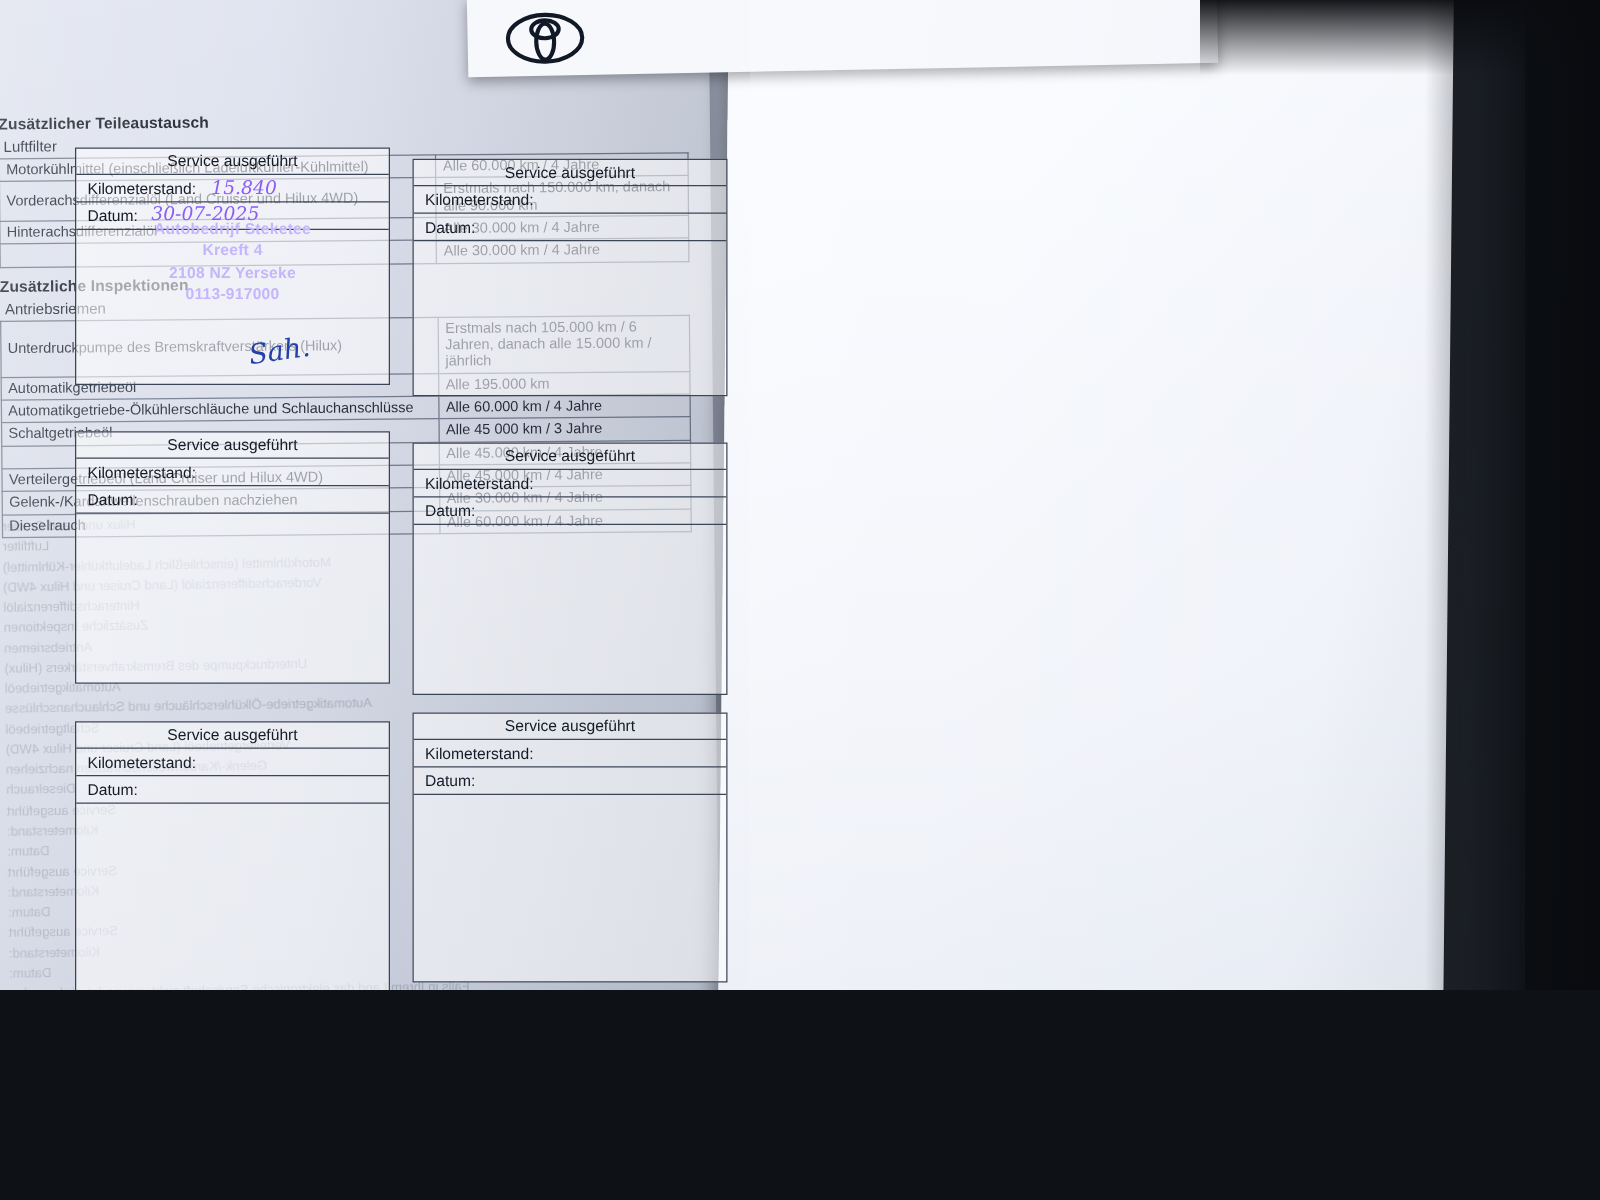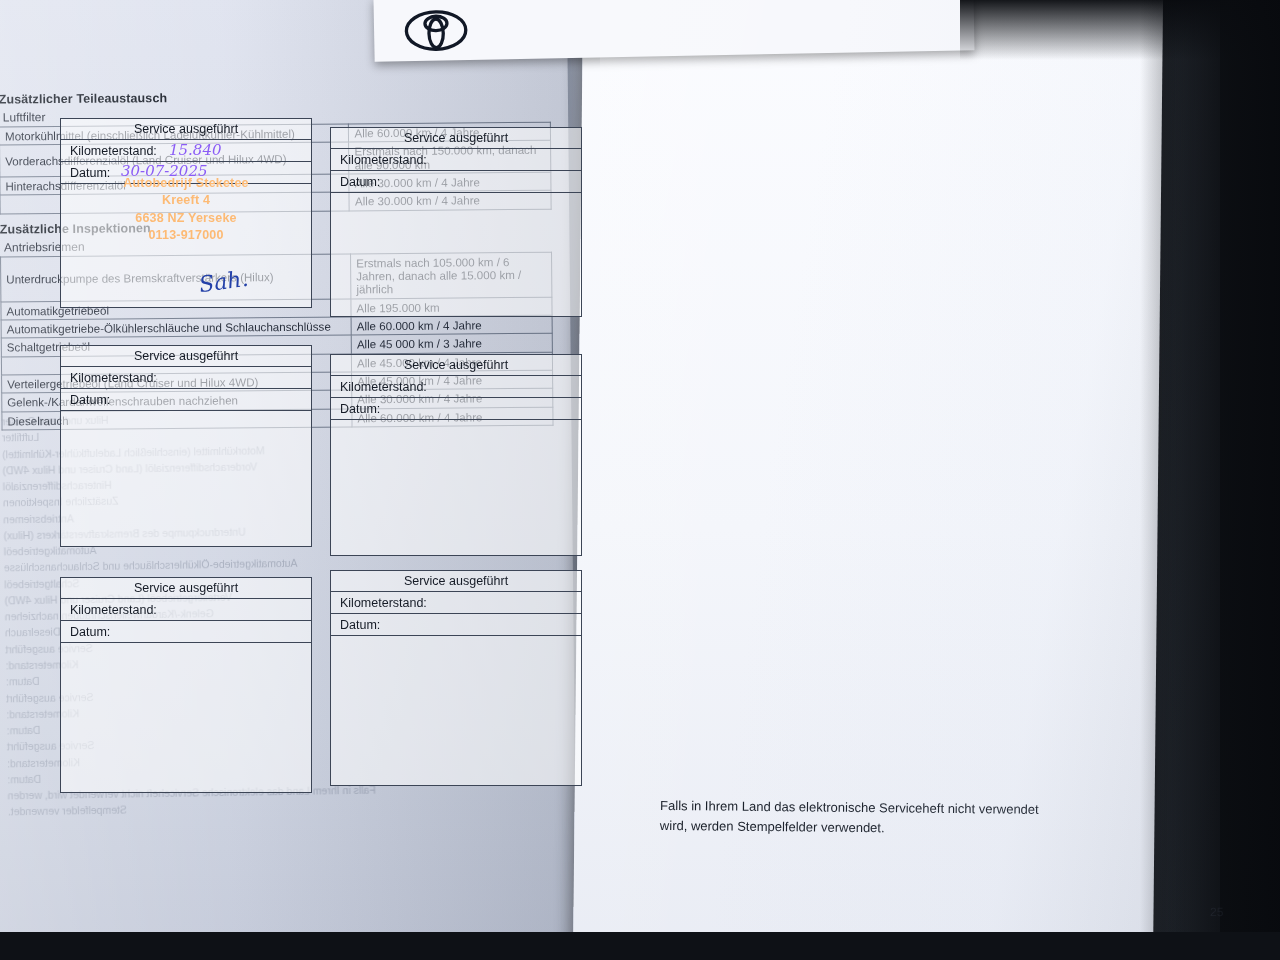--- a/index.html
+++ b/index.html
@@ -10,21 +10,21 @@
   body {
     width: 1280px;
     height: 960px;
     overflow: hidden;
     font-family: "Liberation Sans", sans-serif;
   }
 
   #page {
     position: relative;
     width: 1280px;
-    height: 932px;
+    height: 792px;
     background: #10141a;
     overflow: hidden;
   }
 
   
   .backdrop {
     position: absolute;
     inset: 0;
     background:
       linear-gradient(115deg, #12161c 0%, #1a1f26 35%, #0c1014 100%);
@@ -192,21 +192,21 @@
     font-family: "DejaVu Serif", serif;
     font-style: italic;
     color: #8b5cf6;
     font-size: 15px;
     position: absolute;
     white-space: nowrap;
   }
   .stamp {
     position: absolute;
     text-align: center;
-    color: #fdba74;
+    color: #c4b5fd;
     font-family: "Liberation Sans", sans-serif;
     font-weight: bold;
     font-size: 12.5px;
     line-height: 1.38;
     letter-spacing: 0.2px;
     width: 100%;
   }
   .signature {
     position: absolute;
     left: 138px;
@@ -396,21 +396,21 @@
         <span class="hand" style="left:108px; top:1px;">15.840</span>
       </div>
       <div class="fld last">
         <span>Datum:</span>
         <span class="hand" style="left:60px; top:0px;">30-07-2025</span>
       </div>
       <div class="body">
         <div class="stamp" style="top:56px;">
           <div>Autobedrijf Steketee</div>
           <div>Kreeft 4</div>
-          <div>6638 NZ  Yerseke</div>
+          <div>2108 NZ  Yerseke</div>
           <div>0113-917000</div>
         </div>
         <div class="signature">Sah.</div>
       </div>
     </div>
 
     <div class="sbox" style="left:270px; top:9px; width:252px; height:190px;">
       <div class="hdr">Service ausgeführt</div>
       <div class="fld">
         <span>Kilometerstand:</span>

